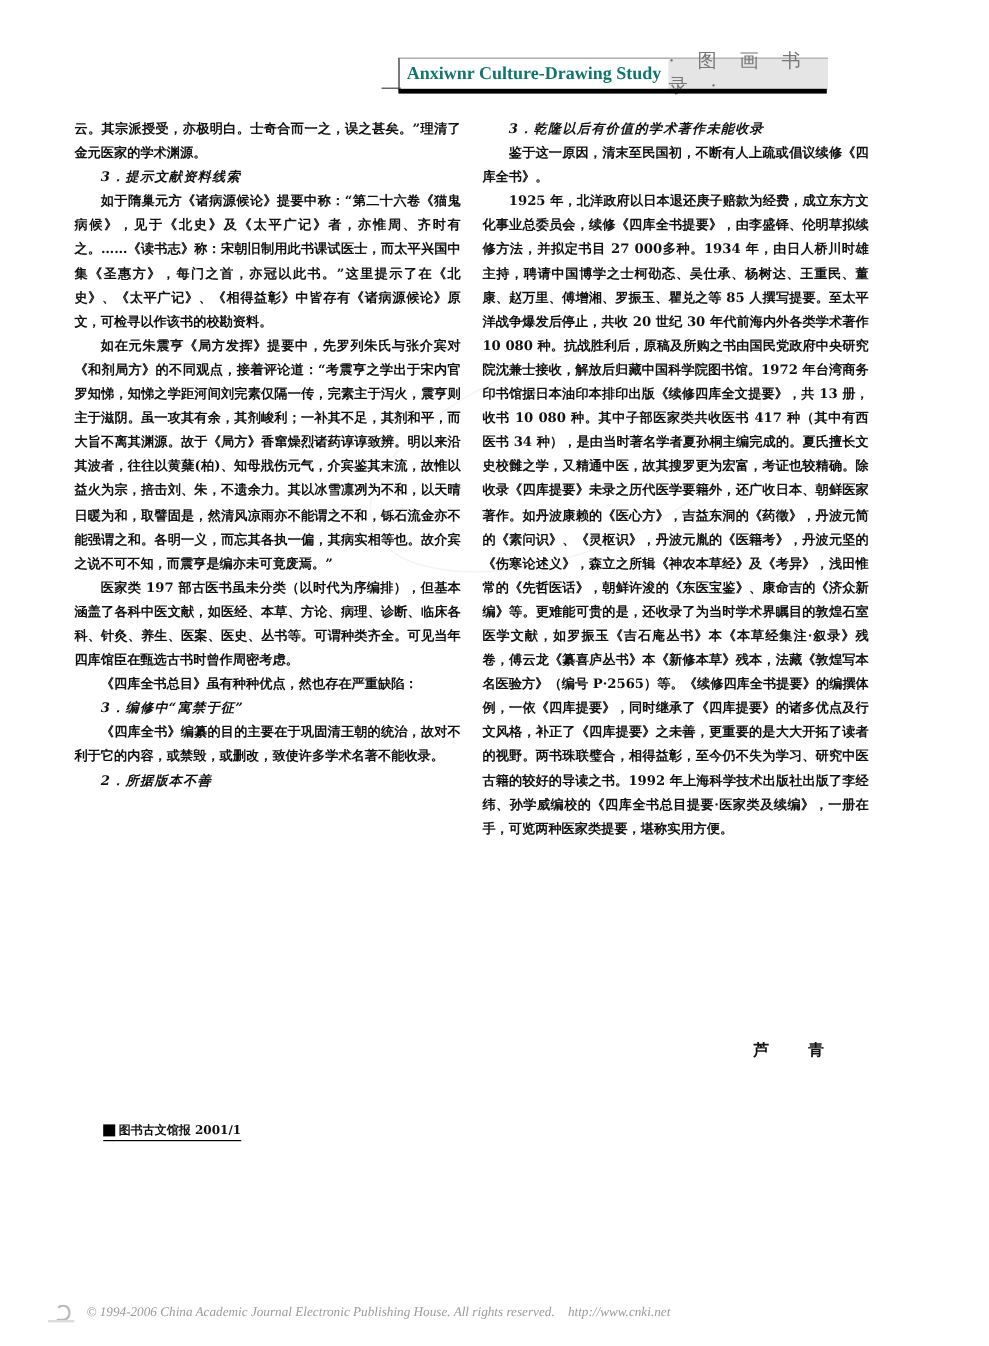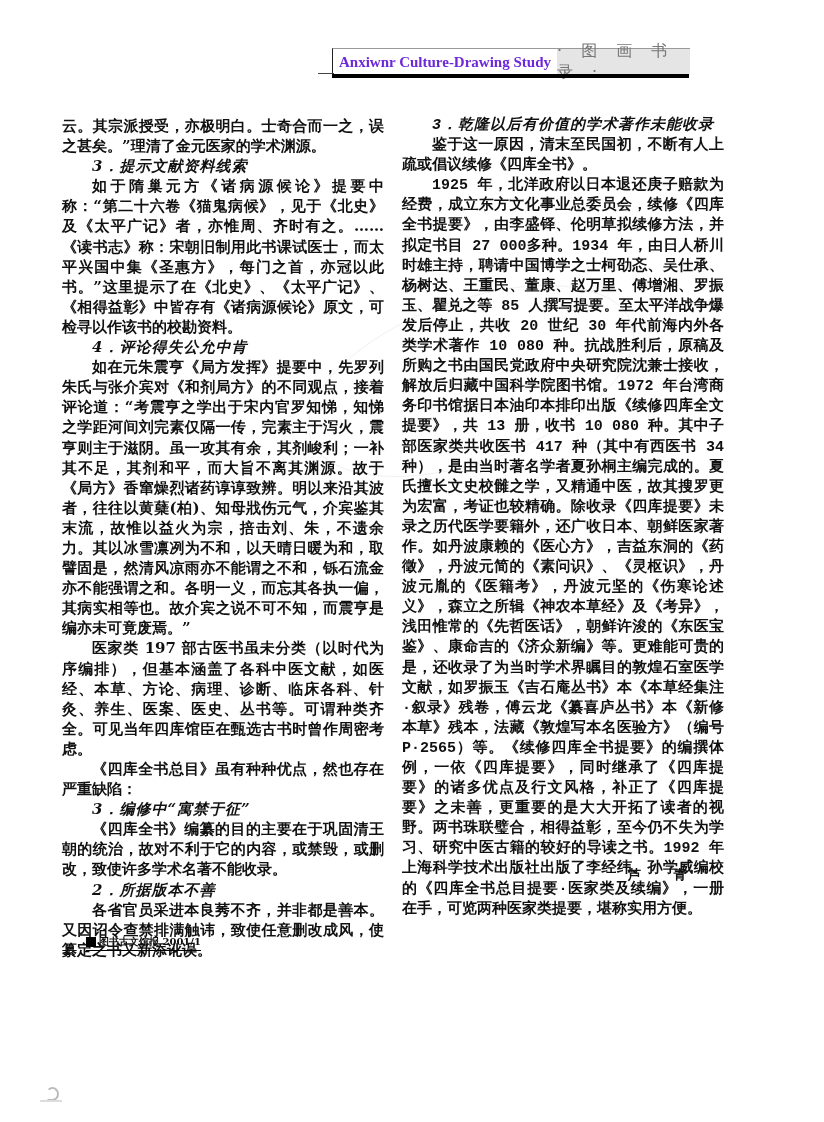--- a/index.html
+++ b/index.html
@@ -1,29 +1,29 @@
 <!DOCTYPE html>
 <html><head>
 <meta charset="utf-8">
 <style>
   html, body { margin:0; padding:0; background:#ffffff; }
   body { width:824px; height:1122px; position:relative; overflow:hidden;
          font-family:"DejaVu Serif", serif; color:#111; }
   .header { position:absolute; left:332px; top:48px; width:357px; height:26px;
             border-left:1px solid #222; border-top:1px solid #999; display:flex; }
   .header-title { flex:0 0 224px; display:flex; align-items:center; justify-content:center;
-                  font-family:"Liberation Serif", serif; font-weight:bold; font-size:15px; color:#6d28d9; }
+                  font-family:"Liberation Serif", serif; font-weight:bold; font-size:15px; color:#0f766e; }
   .header-tag { flex:1; background:#e5e5e5; color:#777; display:flex; align-items:center;
                 justify-content:center; font-size:16px; letter-spacing:7px; }
   .header-rule { position:absolute; left:332px; top:74px; width:357px; height:4px; background:#000; }
   .header-rule-left { position:absolute; left:318px; top:73px; width:16px; height:1px; background:#444; }
-  .col { position:absolute; top:116px; width:322px; font-size:15px; line-height:20.1px;
+  .col { position:absolute; top:98px; width:322px; font-size:11px; line-height:20.1px;
          font-weight:bold; text-align:justify; }
   .col-left { left:62px; }
-  .col-right { left:402px;font-family:Liberation Mono, monospace; }
+  .col-right { left:402px; }
   .p { margin:0; text-indent:2em; }
   .p.noindent { text-indent:0; }
   .h { margin:0; text-indent:2em; font-style:italic; font-weight:bold; letter-spacing:1px; }
   .signature { position:absolute; left:628px; top:866px; font-weight:bold; font-size:13px;
                letter-spacing:14px; }
   .footer-journal { position:absolute; left:62px; top:935px; font-size:10px; font-weight:bold;
                     border-bottom:1.5px solid #000; padding-bottom:1px; display:flex; align-items:center; gap:3px;margin-left:24px; }
   .footer-journal .blk { display:inline-block; width:10px; height:10px; background:#000; }
   .copyright { position:absolute; left:40px; top:1086px; display:flex; align-items:center; gap:10px;
                font-family:"Liberation Serif", serif; font-style:italic; font-size:11px; color:#9a9a9a; }
@@ -45,39 +45,38 @@
   </div>
   <div class="header-rule"></div>
   <div class="header-rule-left"></div>
 
   <div class="watermark"></div>
 
   <div class="col col-left">
     <p class="p noindent">云。其宗派授受，亦极明白。士奇合而一之，误之甚矣。”理清了金元医家的学术渊源。</p>
     <p class="h">3．提示文献资料线索</p>
     <p class="p">如于隋巢元方《诸病源候论》提要中称：“第二十六卷《猫鬼病候》，见于《北史》及《太平广记》者，亦惟周、齐时有之。……《读书志》称：宋朝旧制用此书课试医士，而太平兴国中集《圣惠方》，每门之首，亦冠以此书。”这里提示了在《北史》、《太平广记》、《相得益彰》中皆存有《诸病源候论》原文，可检寻以作该书的校勘资料。</p>
-    <p class="h">4．评论得失公允中肯</p>
     <p class="p">如在元朱震亨《局方发挥》提要中，先罗列朱氏与张介宾对《和剂局方》的不同观点，接着评论道：“考震亨之学出于宋内官罗知悌，知悌之学距河间刘完素仅隔一传，完素主于泻火，震亨则主于滋阴。虽一攻其有余，其剂峻利；一补其不足，其剂和平，而大旨不离其渊源。故于《局方》香窜燥烈诸药谆谆致辨。明以来沿其波者，往往以黄蘖(柏)、知母戕伤元气，介宾鉴其末流，故惟以益火为宗，掊击刘、朱，不遗余力。其以冰雪凛冽为不和，以天晴日暖为和，取譬固是，然清风凉雨亦不能谓之不和，铄石流金亦不能强谓之和。各明一义，而忘其各执一偏，其病实相等也。故介宾之说不可不知，而震亨是编亦未可竟废焉。”</p>
     <p class="p">医家类 197 部古医书虽未分类（以时代为序编排），但基本涵盖了各科中医文献，如医经、本草、方论、病理、诊断、临床各科、针灸、养生、医案、医史、丛书等。可谓种类齐全。可见当年四库馆臣在甄选古书时曾作周密考虑。</p>
     <p class="p">《四库全书总目》虽有种种优点，然也存在严重缺陷：</p>
     <p class="h">3．编修中“寓禁于征”</p>
     <p class="p">《四库全书》编纂的目的主要在于巩固清王朝的统治，故对不利于它的内容，或禁毁，或删改，致使许多学术名著不能收录。</p>
     <p class="h">2．所据版本不善</p>
-    <p class="p">各省官员采进本良莠不齐，并非都是善本。又因诏令查禁排满触讳，致使任意删改成风，使纂定之书又新添讹误。</p>
   </div>
 
   <div class="col col-right">
     <p class="h">3．乾隆以后有价值的学术著作未能收录</p>
     <p class="p">鉴于这一原因，清末至民国初，不断有人上疏或倡议续修《四库全书》。</p>
     <p class="p">1925 年，北洋政府以日本退还庚子赔款为经费，成立东方文化事业总委员会，续修《四库全书提要》，由李盛铎、伦明草拟续修方法，并拟定书目 27 000多种。1934 年，由日人桥川时雄主持，聘请中国博学之士柯劭忞、吴仕承、杨树达、王重民、董康、赵万里、傅增湘、罗振玉、瞿兑之等 85 人撰写提要。至太平洋战争爆发后停止，共收 20 世纪 30 年代前海内外各类学术著作 10 080 种。抗战胜利后，原稿及所购之书由国民党政府中央研究院沈兼士接收，解放后归藏中国科学院图书馆。1972 年台湾商务印书馆据日本油印本排印出版《续修四库全文提要》，共 13 册，收书 10 080 种。其中子部医家类共收医书 417 种（其中有西医书 34 种），是由当时著名学者夏孙桐主编完成的。夏氏擅长文史校雠之学，又精通中医，故其搜罗更为宏富，考证也较精确。除收录《四库提要》未录之历代医学要籍外，还广收日本、朝鲜医家著作。如丹波康赖的《医心方》，吉益东洞的《药徵》，丹波元简的《素问识》、《灵枢识》，丹波元胤的《医籍考》，丹波元坚的《伤寒论述义》，森立之所辑《神农本草经》及《考异》，浅田惟常的《先哲医话》，朝鲜许浚的《东医宝鉴》、康命吉的《济众新编》等。更难能可贵的是，还收录了为当时学术界瞩目的敦煌石室医学文献，如罗振玉《吉石庵丛书》本《本草经集注·叙录》残卷，傅云龙《纂喜庐丛书》本《新修本草》残本，法藏《敦煌写本名医验方》（编号 P·2565）等。《续修四库全书提要》的编撰体例，一依《四库提要》，同时继承了《四库提要》的诸多优点及行文风格，补正了《四库提要》之未善，更重要的是大大开拓了读者的视野。两书珠联璧合，相得益彰，至今仍不失为学习、研究中医古籍的较好的导读之书。1992 年上海科学技术出版社出版了李经纬、孙学威编校的《四库全书总目提要·医家类及续编》，一册在手，可览两种医家类提要，堪称实用方便。</p>
   </div>
 
   <div class="signature">芦 青</div>
 
   <div class="footer-journal">
     <span class="blk"></span>
     <span>图书古文馆报 2001/1</span>
   </div>
 
   <div class="copyright">
     <span class="cnki-logo"></span>
+    <span style="white-space:pre;">© 1994-2006 China Academic Journal Electronic Publishing House. All rights reserved.    http://www.cnki.net</span>
   </div>
 </div>
 
 </body></html>

